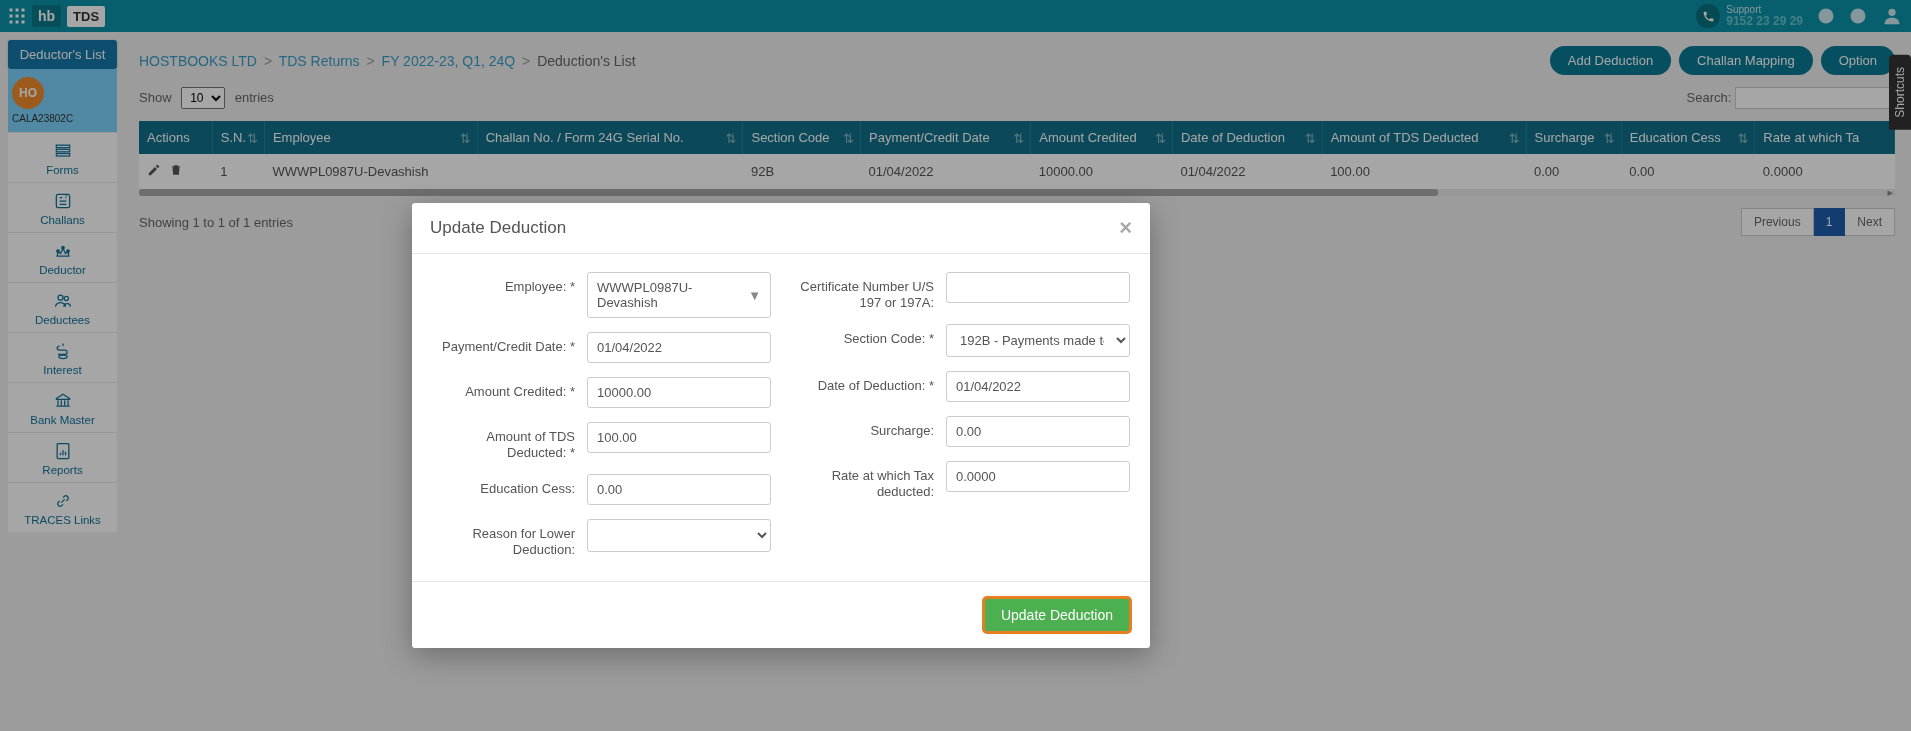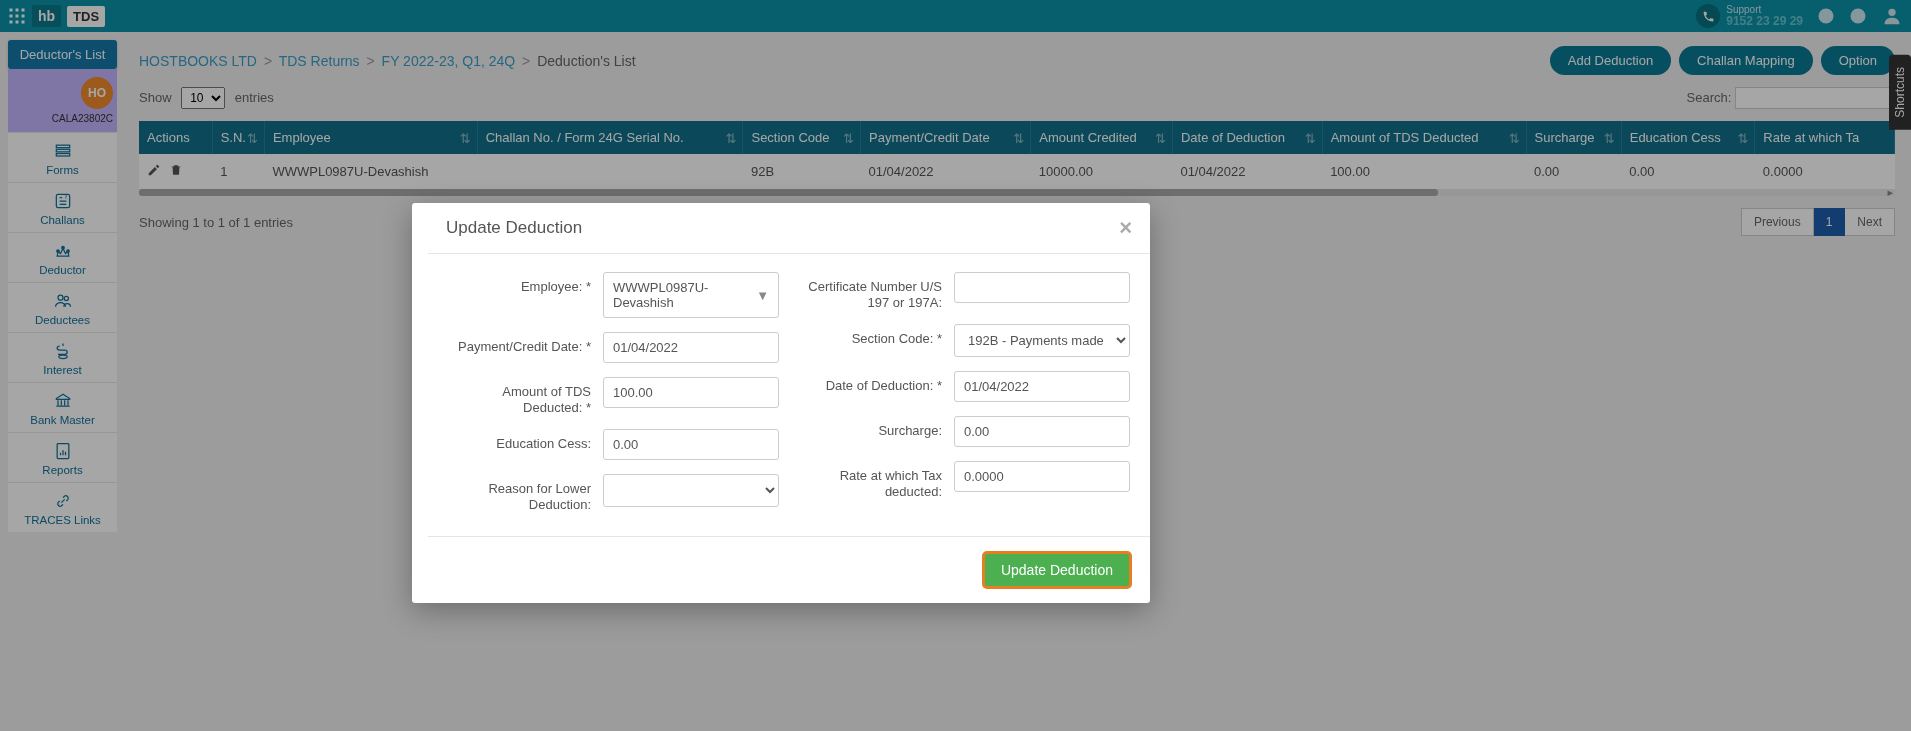--- a/index.html
+++ b/index.html
@@ -20,21 +20,21 @@
 .support-number { color: #66c5d0; font-size: 12px; font-weight: bold; }
 .top-icon { width: 18px; height: 18px; fill: #cce8ed; cursor: pointer; }
 .top-icon.bigger { width: 22px; height: 22px; }
 
 
 .page { display: flex; position: relative; height: calc(100% - 32px); }
 
 
 .sidebar { width: 125px; padding: 8px; }
 .sidebar-title { background: #1477a8; color: #fff; text-align: center; padding: 7px 4px; font-size: 13px; border-radius: 3px; box-shadow: 0 1px 3px rgba(0,0,0,0.2); }
-.avatar-block { background: #c4b5fd; text-align: right; padding: 8px 4px; }
+.avatar-block { background: #7dd3fc; text-align: left; padding: 8px 4px; }
 .avatar-circle { width: 32px; height: 32px; background: #f08a2c; border-radius: 50%; display: inline-flex; align-items: center; justify-content: center; color: #fff; font-size: 12px; font-weight: bold; }
 .avatar-label { font-size: 10px; color: #333; margin-top: 4px; }
 .nav-item { background: #fff; color: #117299; text-align: center; padding: 8px 4px 6px; border-top: 1px solid #e6e6e6; font-size: 11px; cursor: pointer; }
 .nav-item svg { width: 22px; height: 20px; fill: none; stroke: #117299; stroke-width: 1.5; display: block; margin: 0 auto 3px; }
 .nav-item .label { display: block; font-size: 11.5px; }
 
 
 .main { flex: 1; padding: 14px 16px 10px 14px; position: relative; }
 .crumb-row { display: flex; justify-content: space-between; align-items: center; margin-bottom: 12px; }
 .breadcrumb { font-size: 14px; color: #666; }
@@ -65,21 +65,21 @@
 .pager-btn.active { background: #1e5fae; color: #fff; border-color: #1e5fae; }
 .pager-btn + .pager-btn { border-left: none; }
 
 
 .shortcuts-tab { position: absolute; right: 0; top: 55px; background: #333; color: #fff; writing-mode: vertical-rl; transform: rotate(180deg); padding: 12px 4px; font-size: 12px; border-radius: 0 0 4px 4px; cursor: pointer; z-index: 5; }
 
 
 .overlay { position: absolute; inset: 0; background: rgba(0,0,0,0.35); z-index: 10; }
 
 
-.modal { position: absolute; left: 412px; top: 203px; width: 738px; background: #fff; border-radius: 3px; box-shadow: 0 8px 30px rgba(0,0,0,0.3); z-index: 20; padding-left: 16px; }
+.modal { position: absolute; left: 412px; top: 203px; width: 738px; background: #fff; border-radius: 3px; box-shadow: 0 8px 30px rgba(0,0,0,0.3); z-index: 20; }
 .modal-head { padding: 14px 18px; border-bottom: 1px solid #e5e5e5; display: flex; justify-content: space-between; align-items: center; }
 .modal-title { font-size: 17px; color: #555; font-weight: normal; }
 .modal-close { color: #aaa; font-size: 22px; font-weight: bold; cursor: pointer; line-height: 1; }
 .modal-body { padding: 18px 20px 10px; display: flex; gap: 20px; }
 .col { flex: 1; }
 .field-row { display: flex; align-items: flex-start; margin-bottom: 14px; }
 .field-label { width: 155px; text-align: right; padding-right: 12px; font-size: 13px; color: #555; padding-top: 7px; line-height: 1.2; }
 .field-ctrl { flex: 1; }
 .field-ctrl input, .field-ctrl select, .combo { width: 100%; padding: 7px 9px; border: 1px solid #ccc; border-radius: 3px; font-size: 13px; color: #555; background: #fff; }
 .combo { display: flex; justify-content: space-between; align-items: center; cursor: pointer; }
@@ -311,20 +311,24 @@
               <span>WWWPL0987U-Devashish</span>
               <span class="caret">▼</span>
             </div>
           </div>
       </div>
       <div class="field-row">
         <div class="field-label">Payment/Credit Date: *</div>
         <div class="field-ctrl"><input type="text" value="01/04/2022" style=""></div>
       </div>
       <div class="field-row">
+        <div class="field-label">Amount Credited: *</div>
+        <div class="field-ctrl"><input type="text" value="10000.00" style=""></div>
+      </div>
+      <div class="field-row">
         <div class="field-label">Amount of TDS Deducted: *</div>
         <div class="field-ctrl"><input type="text" value="100.00" style=""></div>
       </div>
       <div class="field-row">
         <div class="field-label">Education Cess:</div>
         <div class="field-ctrl"><input type="text" value="0.00" style=""></div>
       </div>
       <div class="field-row">
         <div class="field-label">Reason for Lower Deduction:</div>
         <div class="field-ctrl"><select><option></option></select></div>

